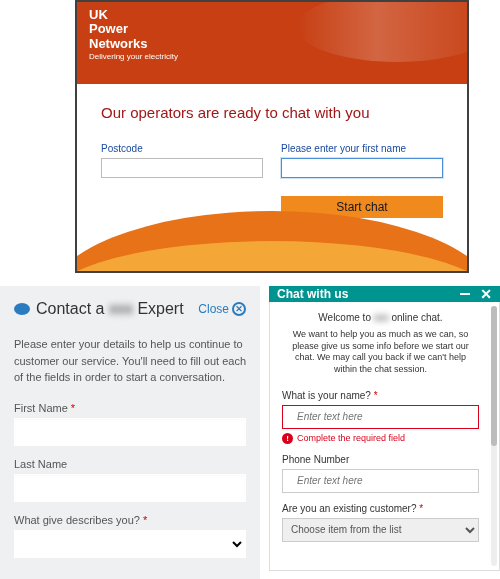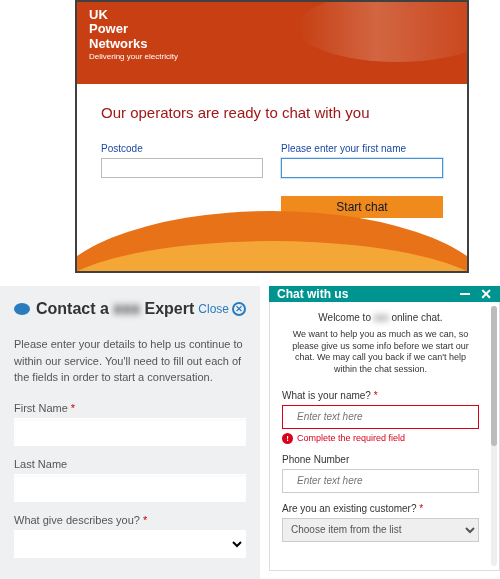--- a/index.html
+++ b/index.html
@@ -24,21 +24,21 @@
   .p1-start { margin-top: 18px; margin-left: auto; width: 162px; display: block; background: #f08a1c; color: #0f172a; border: none; font-size: 12px; padding: 4px 10px; text-align: center; }
   .p1-footer { position: absolute; bottom: -30px; left: -30px; right: -30px; height: 90px; }
   .p1-footer .sw1 { position: absolute; inset: 0; background: #e87218; border-radius: 50% 50% 0 0 / 100% 100% 0 0; }
   .p1-footer .sw2 { position: absolute; left: 0; right: 0; bottom: 0; height: 60px; background: #f4a736; border-radius: 50% 50% 0 0 / 100% 100% 0 0; }
 
   
   .panel2 { position: absolute; left: 0; top: 286px; width: 260px; height: 293px; background: #eef0f1; padding: 14px; font-family: 'Segoe UI', Arial, sans-serif; }
   .p2-head { display: flex; align-items: center; justify-content: space-between; margin-bottom: 18px; }
   .p2-head-left { display: flex; align-items: center; gap: 6px; }
   .p2-chat-icon { width: 16px; height: 12px; background: #2b7bbf; border-radius: 50%; position: relative; }
-  .p2-title { font-size: 16px; color: #333; font-weight: 700; }
+  .p2-title { font-size: 16px; color: #333; font-weight: 400; }
   .p2-title .blur { filter: blur(3px); }
   .p2-close { display: flex; align-items: center; gap: 3px; color: #2b7bbf; font-size: 12px; cursor: pointer; }
   .p2-close-ring { width: 14px; height: 14px; border: 2px solid #2b7bbf; border-radius: 50%; display: flex; align-items: center; justify-content: center; font-size: 9px; font-weight: bold; }
   .p2-intro { font-size: 11px; color: #555; line-height: 1.5; margin-bottom: 16px; }
   .p2-label { font-size: 11px; color: #555; display: block; margin-bottom: 4px; }
   .p2-label .req { color: #c00; }
   .p2-input { width: 100%; height: 28px; background: #fff; border: 1px solid #fff; margin-bottom: 12px; font-size: 11px; padding: 0 6px; box-shadow: 0 1px 2px rgba(0,0,0,0.03) inset; }
   .p2-select { width: 100%; height: 28px; background: #fff; border: 1px solid #fff; font-size: 11px; padding: 0 4px; }
 
   
@@ -104,21 +104,21 @@
       <div class="p2-chat-icon"></div>
       <div class="p2-title">
         <span>Contact a </span><span class="blur">xxx</span><span> Expert</span>
       </div>
     </div>
     <div class="p2-close">
       <span>Close</span>
       <span class="p2-close-ring">✕</span>
     </div>
   </div>
-  <div class="p2-intro">Please enter your details to help us continue to within our service. You'll need to fill out each of the fields in order to start a conversation.</div>
+  <div class="p2-intro">Please enter your details to help us continue to customer our service. You'll need to fill out each of the fields in order to start a conversation.</div>
 
   <label class="p2-label">
     <span>First Name</span> <span class="req">*</span>
   </label>
   <input class="p2-input" style="">
 
   <label class="p2-label">Last Name</label>
   <input class="p2-input" style="">
 
   <label class="p2-label">

